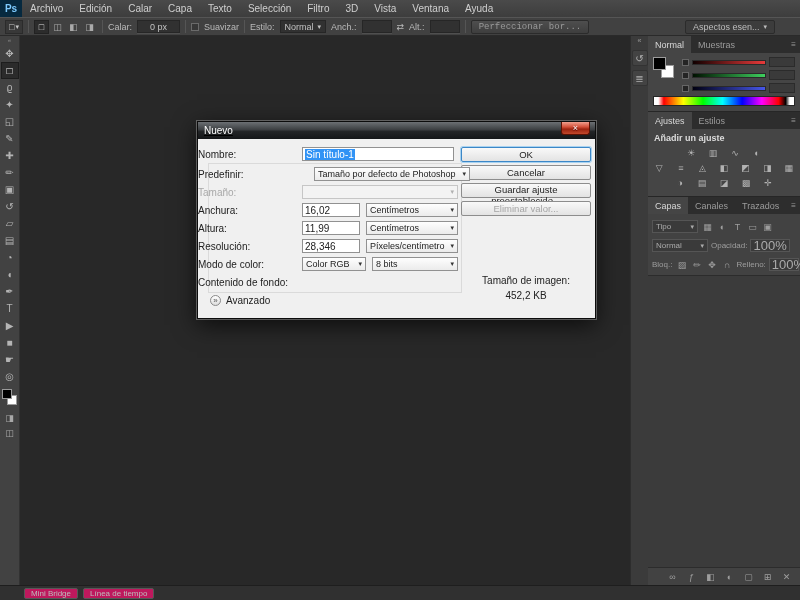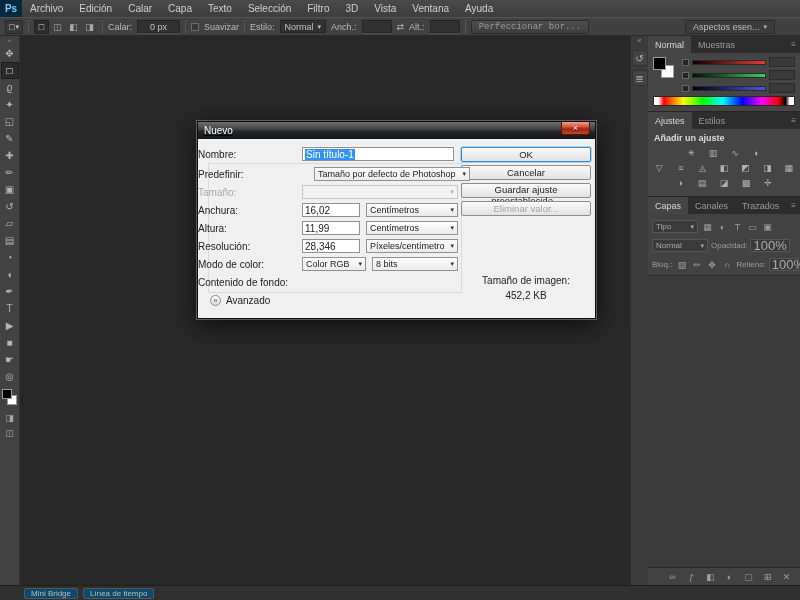--- a/index.html
+++ b/index.html
@@ -100,21 +100,21 @@
   .ficons { display:flex; gap:2px; }
   .fic { width:13px; text-align:center; color:#9e9e9e; font-size:9px; }
   .val-box { background:#3a3a3a; border:1px solid #555; height:13px; min-width:30px; padding:0 2px;
              line-height:12px; color:#ababab; font-size:13px; }
   .layers-list { flex:1; background:#3b3b3b; border-top:1px solid #2c2c2c; border-bottom:1px solid #2c2c2c; margin-top:4px; }
   .pfooter { height:17px; display:flex; justify-content:flex-end; gap:6px; align-items:center; padding:0 7px; background:#424242; }
 
   
   .statusbar { position:absolute; left:0; right:0; bottom:0; height:15px; background:#303030;
                border-top:1px solid #1e1e1e; display:flex; gap:5px; align-items:center; padding-left:24px; z-index:3; }
-  .sb-btn { font-size:8px; color:#bdbdbd; background:#0c4a6e; border:1px solid #575757; padding:0 6px;
+  .sb-btn { font-size:8px; color:#bdbdbd; background:#be185d; border:1px solid #575757; padding:0 6px;
             height:11px; line-height:10px; border-radius:2px; }
 
   
   .dialog { position:absolute; left:197px; top:121px; width:399px; height:198px; background:#f0f0f0;
             border:1px solid #0c0c0c; z-index:10;
             box-shadow:0 0 0 1px rgba(150,150,150,.55), 0 6px 22px rgba(0,0,0,.7);text-decoration:underline; }
   .dlg-title { position:relative; height:17px; color:#fff; font-size:10px; display:flex; align-items:center;
                padding-left:6px; background:linear-gradient(180deg,#6c7074 0%,#3c3f42 45%,#232527 55%,#141618 100%); }
   .dlg-close { position:absolute; top:0; right:5px; width:29px; height:13px; color:#fff; font-size:9px;
                text-align:center; line-height:12px; border:1px solid #5d1203; border-top:none;

